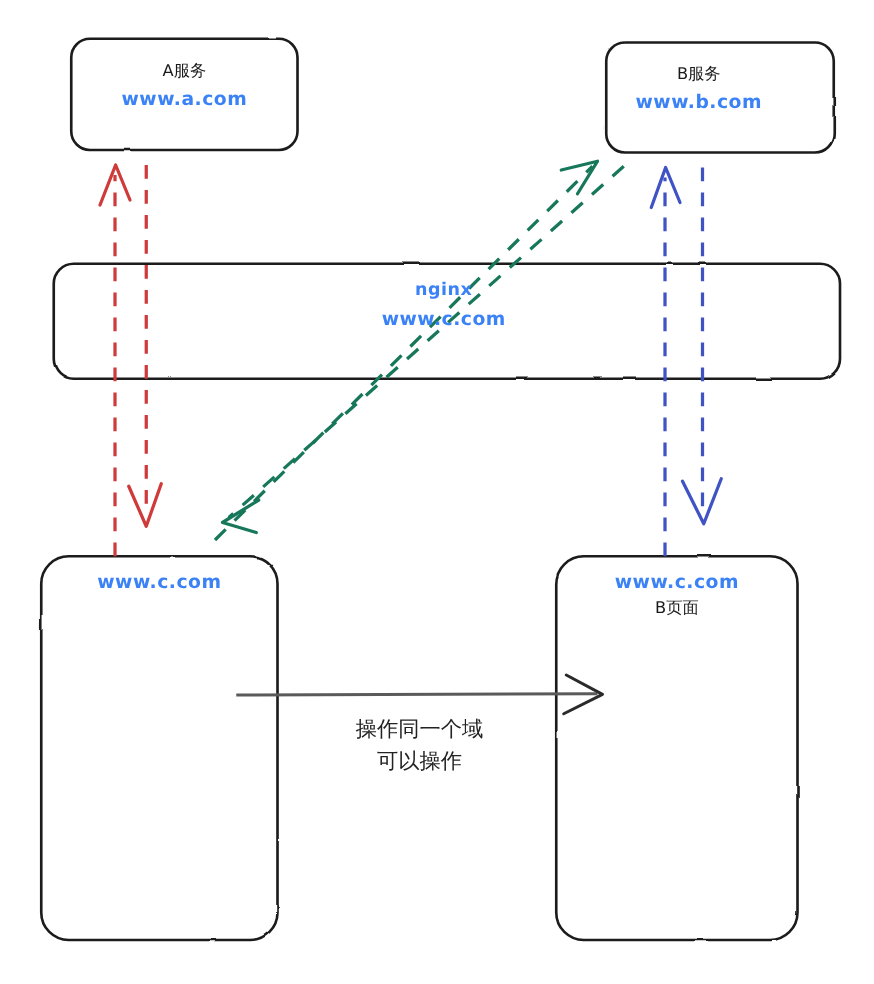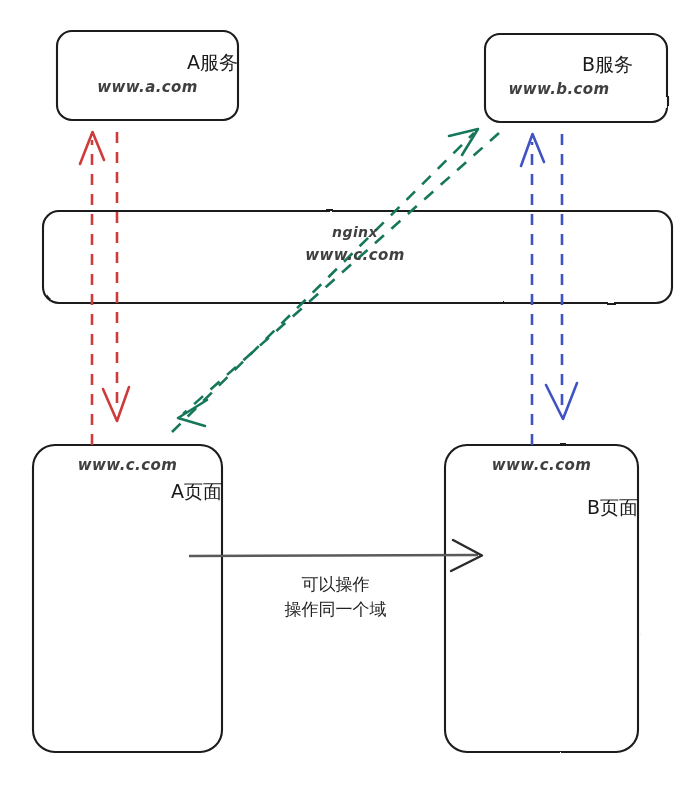--- a/index.html
+++ b/index.html
@@ -27,35 +27,33 @@
     pointer-events: none;
   }
   .node-label {
     position: absolute;
     text-align: center;
     pointer-events: none;
     user-select: none;
   }
   .line-domain {
     font-family: "DejaVu Sans", sans-serif;
-    font-style: italic;
     font-weight: bold;
     font-size: 15px;
     letter-spacing: 0.4px;
-    color: #404040;
+    color: #3b82f6;
     white-space: nowrap;
     line-height: 1.25;
   }
   .line-cjk {
     font-family: "DejaVu Sans", sans-serif;
-    font-size: 19px;
+    font-size: 13px;
     color: #1a1a1a;
     white-space: nowrap;
     line-height: 1.3;
-    text-align: right;
   }
   .edge-note {
     position: absolute;
     text-align: center;
     font-family: "DejaVu Sans", sans-serif;
     font-size: 17px;
     color: #222222;
     line-height: 1.45;
     pointer-events: none;
     user-select: none;
@@ -139,31 +137,30 @@
     <div class="line-domain" style="margin-top:3px;">www.b.com</div>
   </div>
 
   <div class="node-label" style="left:255px; top:224px; width:200px;">
     <div class="line-domain" style="font-size:14px;">nginx</div>
     <div class="line-domain" style="margin-top:4px;">www.c.com</div>
   </div>
 
   <div class="node-label" style="left:33px; top:456px; width:189px;">
     <div class="line-domain">www.c.com</div>
-    <div class="line-cjk" style="margin-top:4px;">A页面</div>
   </div>
 
   <div class="node-label" style="left:445px; top:456px; width:193px;">
     <div class="line-domain">www.c.com</div>
-    <div class="line-cjk" style="margin-top:20px;">B页面</div>
+    <div class="line-cjk" style="margin-top:4px;">B页面</div>
   </div>
 
   <div class="edge-note" style="left:228px; top:572px; width:215px;">
+    <div>操作同一个域</div>
     <div>可以操作</div>
-    <div>操作同一个域</div>
   </div>
 
   <div class="hit-box" style="left:57px; top:31px; width:181px; height:89px;"></div>
   <div class="hit-box" style="left:485px; top:34px; width:182px; height:88px;"></div>
   <div class="hit-box" style="left:43px; top:211px; width:629px; height:92px;"></div>
   <div class="hit-box" style="left:33px; top:445px; width:189px; height:307px;"></div>
   <div class="hit-box" style="left:445px; top:445px; width:193px; height:307px;"></div>
 
 </div>
 

